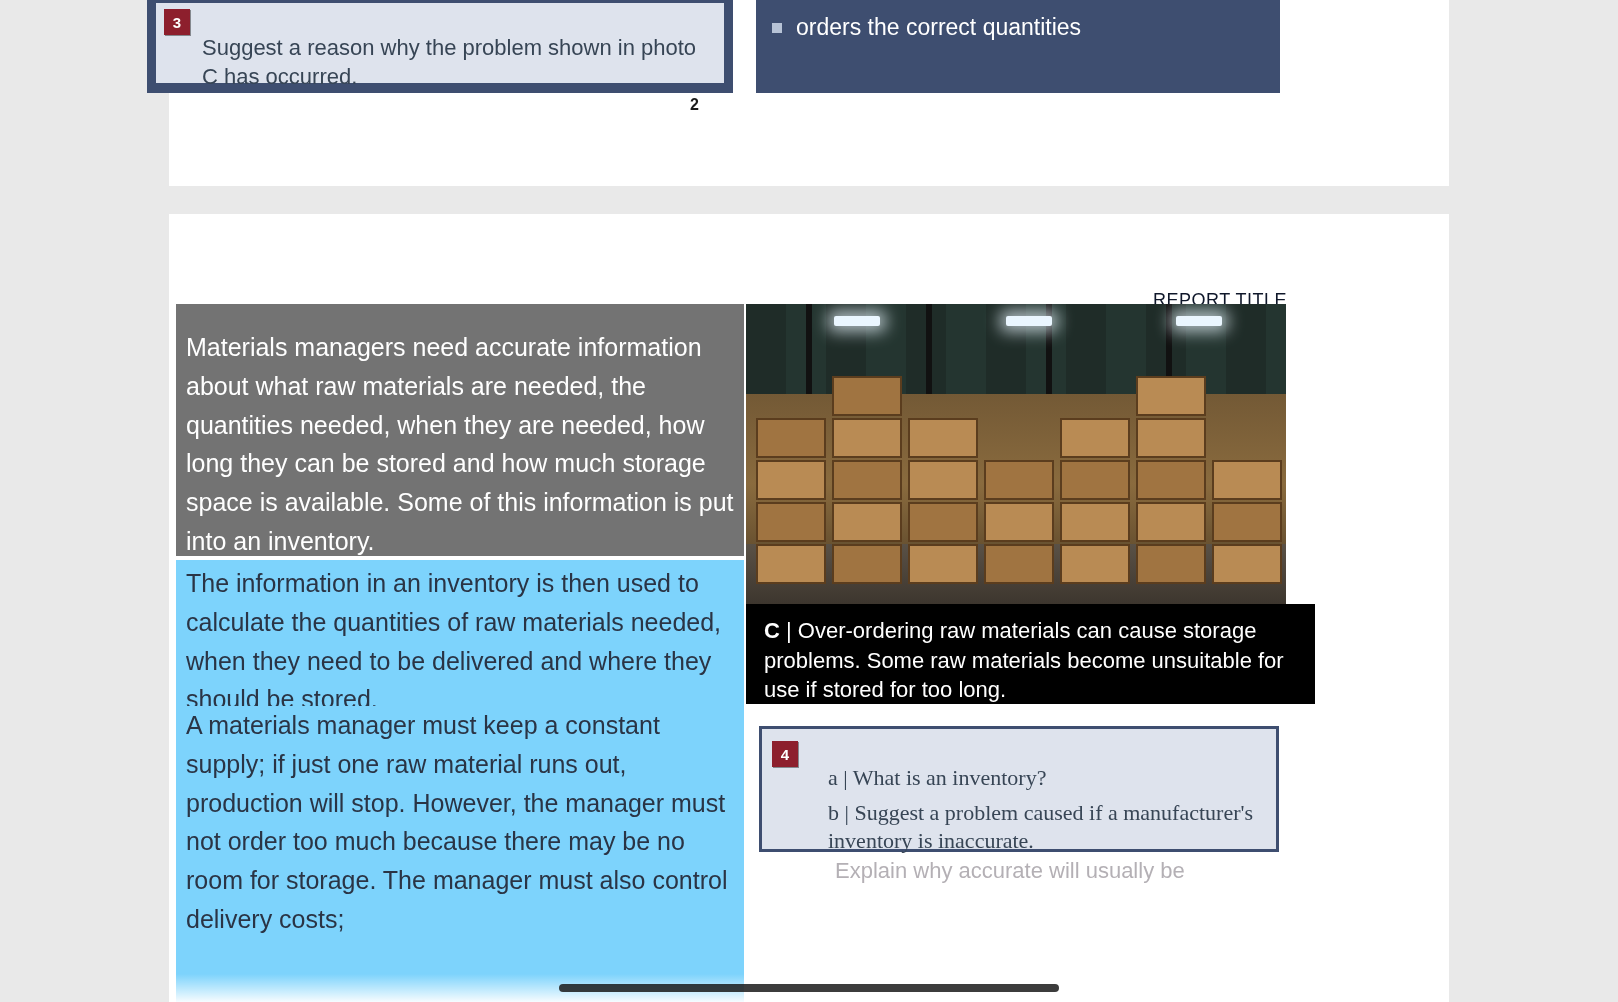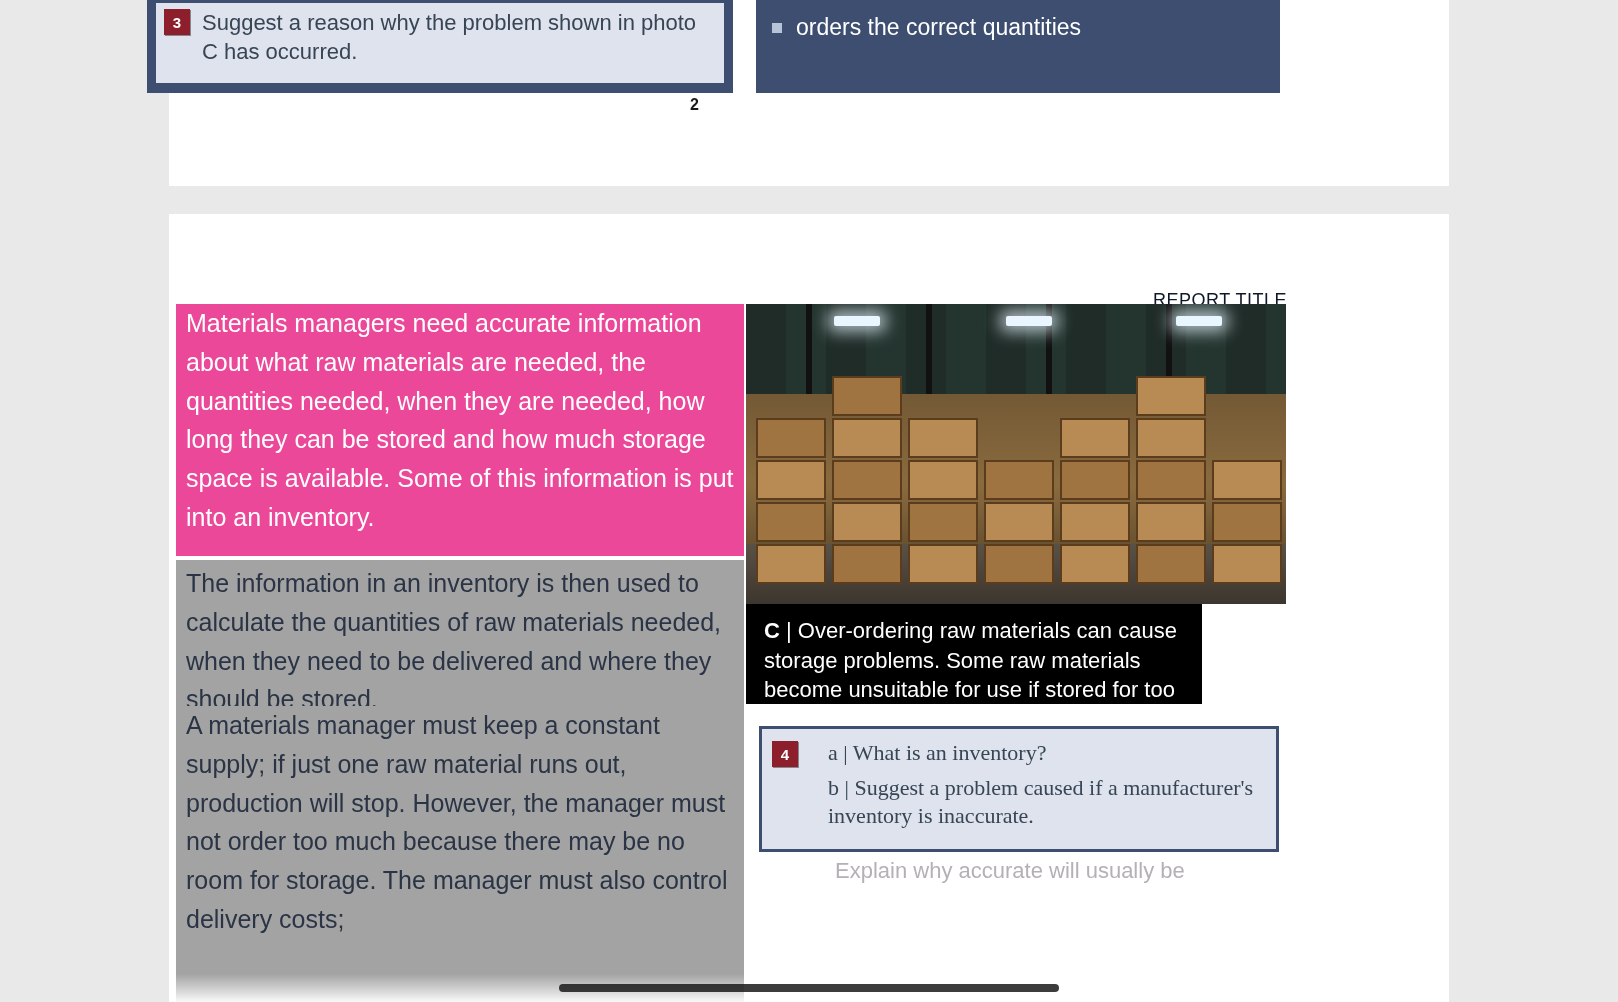--- a/index.html
+++ b/index.html
@@ -45,20 +45,21 @@
     display: flex;
     align-items: center;
     justify-content: center;
     margin-right: 12px;
     box-shadow: 1px 1px 0 rgba(0,0,0,.4);
     flex: none;
   }
   .qtext {
     font-size: 22px;
     line-height: 1.3;
+    margin-top: 25px;
   }
   .bullets {
     position: absolute;
     color: #ffffff;
     font-size: 23px;
     line-height: 1.9;
   }
   .bullets .row { display:flex; align-items:center; }
   .bullets .sq {
     width:10px; height:10px; background:#b7c3d6; margin-right:14px; flex:none;
@@ -70,29 +71,29 @@
     color: #1a1a1a;
   }
   .report-title {
     position:absolute;
     font-size:18px;
     color:#0f172a;
     letter-spacing: .5px;
   }
   .textblock {
     position:absolute;
-    background:#ec4899;
+    background:#737373;
     color:#ffffff;
     font-size:25px;
     line-height:1.55;
-    padding:0 10px;
+    padding:24px 10px;
     box-sizing:border-box;
   }
   .textblock.white {
-    background:#a3a3a3;
+    background:#7dd3fc;
     color:#2a3445;
     font-size:25px;
   }
   .caption {
     position:absolute;
     background:#000000;
     color:#ffffff;
     font-size:22px;
     line-height:1.35;
     padding:12px 14px 18px 18px;
@@ -232,21 +233,21 @@
           <div class="bx"></div>
         </div>
       <div class="boxcol" style="left:466px;">
           <div class="bx"></div>
           <div class="bx d"></div>
           <div class="bx"></div>
         </div>
     </div>
   </div>
 
-  <div class="caption" style="left:577px; top:390px; width:456px; height:100px;">
+  <div class="caption" style="left:577px; top:390px; width:569px; height:100px;">
     <b>C</b><span> | </span><span>Over-ordering raw materials can cause storage problems. Some raw materials become unsuitable for use if stored for too long.</span>
   </div>
 
   <div class="qbox2" style="left:590px; top:512px; width:520px; height:126px;">
     <div class="qnum" style="margin-top:2px;">
       <span>4</span>
     </div>
     <div class="qtext" style="padding-left:18px;font-family:Liberation Serif, serif;">
       <div class="line">a | What is an inventory?</div>
       <div class="line">b | Suggest a problem caused if a manufacturer's inventory is inaccurate.</div>

